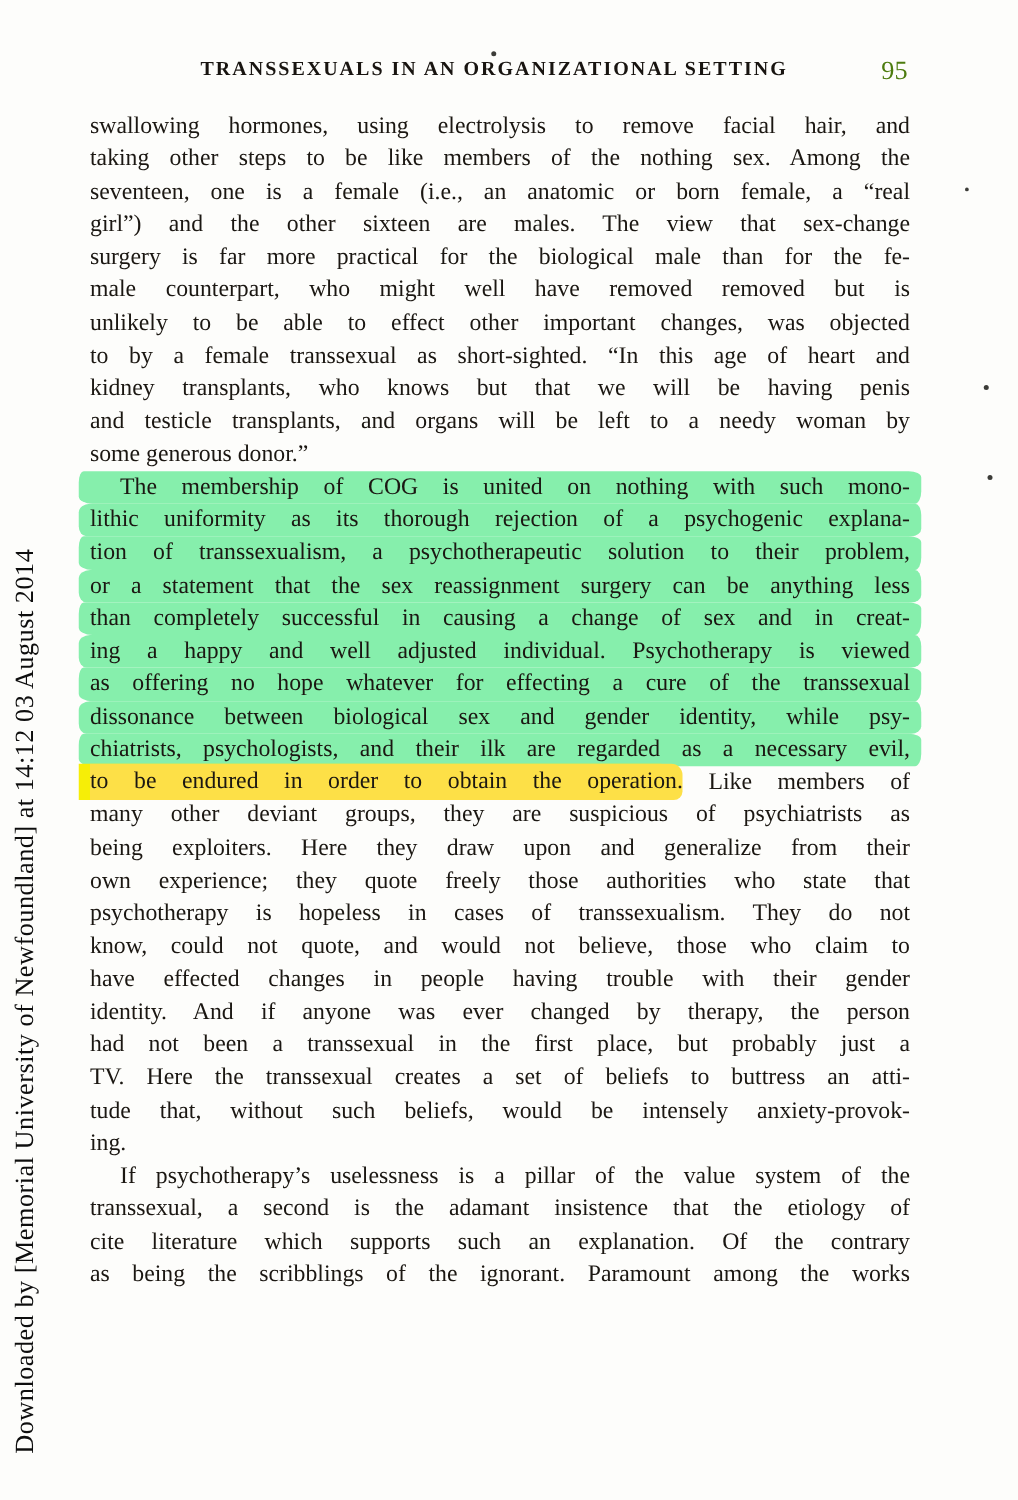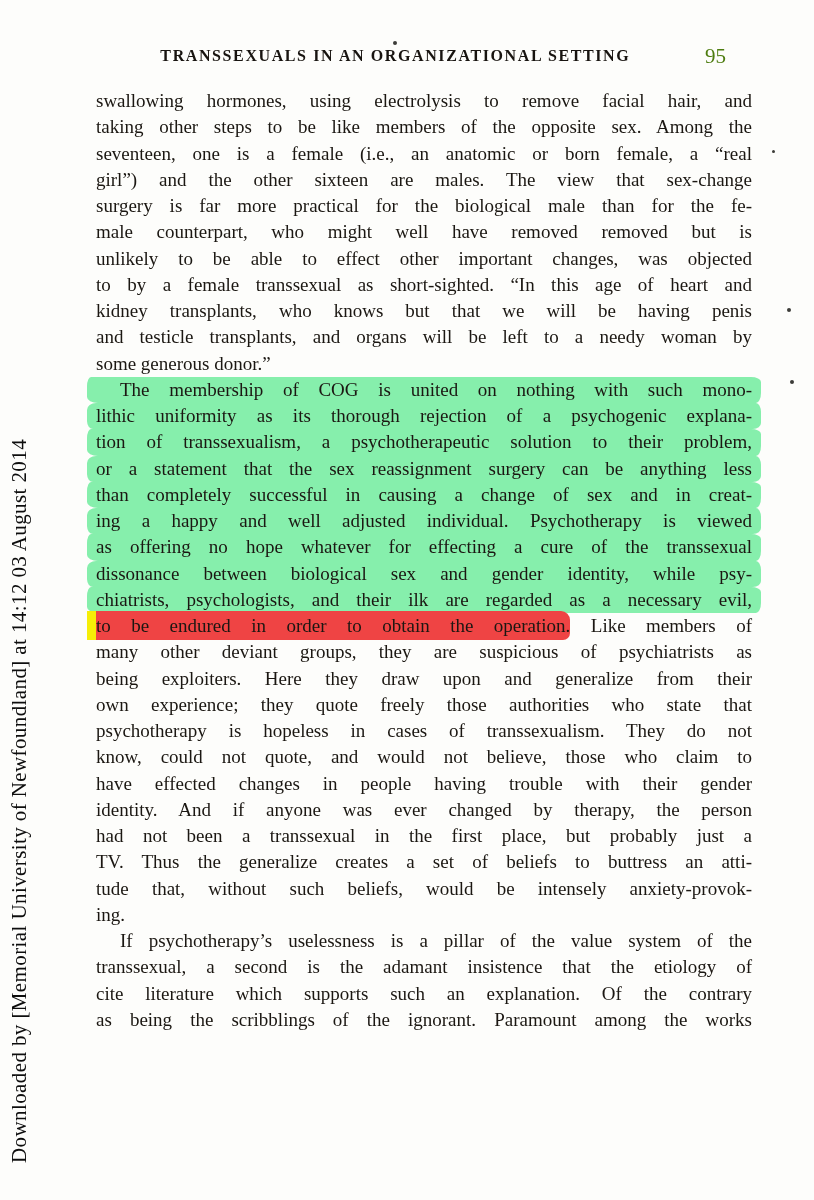--- a/index.html
+++ b/index.html
@@ -17,38 +17,38 @@
     font-size:16px;font-weight:700;letter-spacing:1.6px;white-space:nowrap;
     color:#181410;
   }
   .page-number{
     position:absolute;right:2px;top:0;
     font-size:21px;color:#4d7c0f;font-weight:400;
   }
 
   
   .body-text{
-    position:absolute;left:96px;top:88px;width:656px;
+    position:absolute;left:72px;top:88px;width:656px;
     font-size:19px;color:#1b1712;
   }
   .line{
     height:26.25px;line-height:26.25px;
     text-align:justify;text-align-last:justify;
     white-space:normal;
   }
   .line.left{text-align-last:left;}
   .line.indent{text-indent:24px;}
   .line.hl{
     background:#86efac;
     margin:0 -9px;padding:0 9px;
     border-radius:9px 5px 8px 6px / 7px 9px 6px 8px;
   }
   .line.hl:nth-child(even){border-radius:4px 10px 5px 11px / 9px 5px 10px 6px;}
   .hlseg{
-    background:#ef4444;
+    background:#fde047;
     box-shadow:-9px 0 0 #f6ee07;
     border-radius:0 9px 7px 0;
     padding:3.6px 0;
     margin-top:36px;
   }
 
   
   .watermark{
     position:absolute;left:7px;top:1163px;
     transform:rotate(-90deg);transform-origin:0 0;
@@ -65,21 +65,21 @@
 
 <div class="page">
 
   <div class="header">
     <div class="header-title">TRANSSEXUALS IN AN ORGANIZATIONAL SETTING</div>
     <div class="page-number">95</div>
   </div>
 
   <div class="body-text">
       <div class="line">swallowing hormones, using electrolysis to remove facial hair, and</div>
-      <div class="line">taking other steps to be like members of the opposite sex. Among the</div>
+      <div class="line">taking other steps to be like members of the nothing sex. Among the</div>
       <div class="line">seventeen, one is a female (i.e., an anatomic or born female, a “real</div>
       <div class="line">girl”) and the other sixteen are males. The view that sex-change</div>
       <div class="line">surgery is far more practical for the biological male than for the fe-</div>
       <div class="line">male counterpart, who might well have removed removed but is</div>
       <div class="line">unlikely to be able to effect other important changes, was objected</div>
       <div class="line">to by a female transsexual as short-sighted. “In this age of heart and</div>
       <div class="line">kidney transplants, who knows but that we will be having penis</div>
       <div class="line">and testicle transplants, and organs will be left to a needy woman by</div>
       <div class="line left">some generous donor.”</div>
       <div class="line hl indent">The membership of COG is united on nothing with such mono-</div>
@@ -93,21 +93,21 @@
       <div class="line hl">chiatrists, psychologists, and their ilk are regarded as a necessary evil,</div>
       <div class="line"><span class="hlseg">to be endured in order to obtain the operation.</span><span> Like members of</span></div>
       <div class="line">many other deviant groups, they are suspicious of psychiatrists as</div>
       <div class="line">being exploiters. Here they draw upon and generalize from their</div>
       <div class="line">own experience; they quote freely those authorities who state that</div>
       <div class="line">psychotherapy is hopeless in cases of transsexualism. They do not</div>
       <div class="line">know, could not quote, and would not believe, those who claim to</div>
       <div class="line">have effected changes in people having trouble with their gender</div>
       <div class="line">identity. And if anyone was ever changed by therapy, the person</div>
       <div class="line">had not been a transsexual in the first place, but probably just a</div>
-      <div class="line">TV. Thus the generalize creates a set of beliefs to buttress an atti-</div>
+      <div class="line">TV. Here the transsexual creates a set of beliefs to buttress an atti-</div>
       <div class="line">tude that, without such beliefs, would be intensely anxiety-provok-</div>
       <div class="line left">ing.</div>
       <div class="line indent">If psychotherapy’s uselessness is a pillar of the value system of the</div>
       <div class="line">transsexual, a second is the adamant insistence that the etiology of</div>
       <div class="line">cite literature which supports such an explanation. Of the contrary</div>
       <div class="line">as being the scribblings of the ignorant. Paramount among the works</div>
     </div>
 
   <div class="watermark">Downloaded by [Memorial University of Newfoundland] at 14:12 03 August 2014</div>
 

